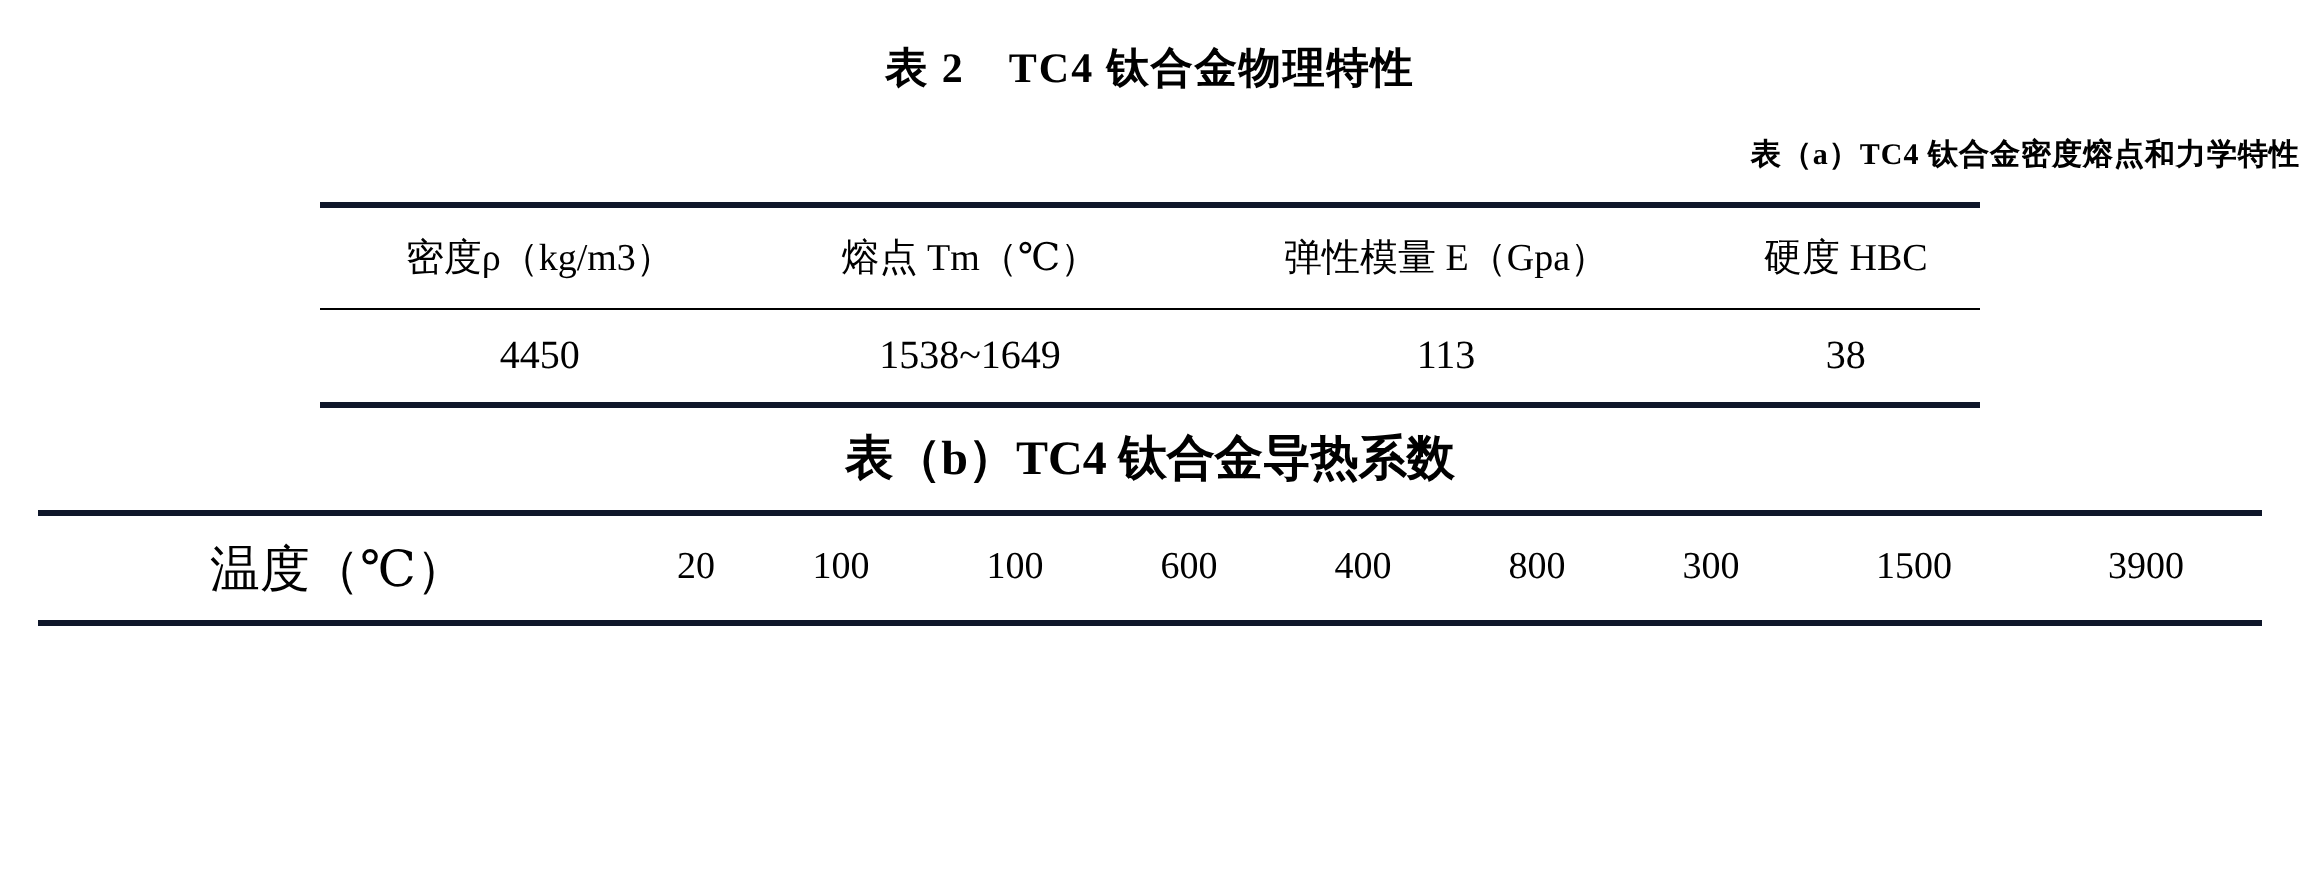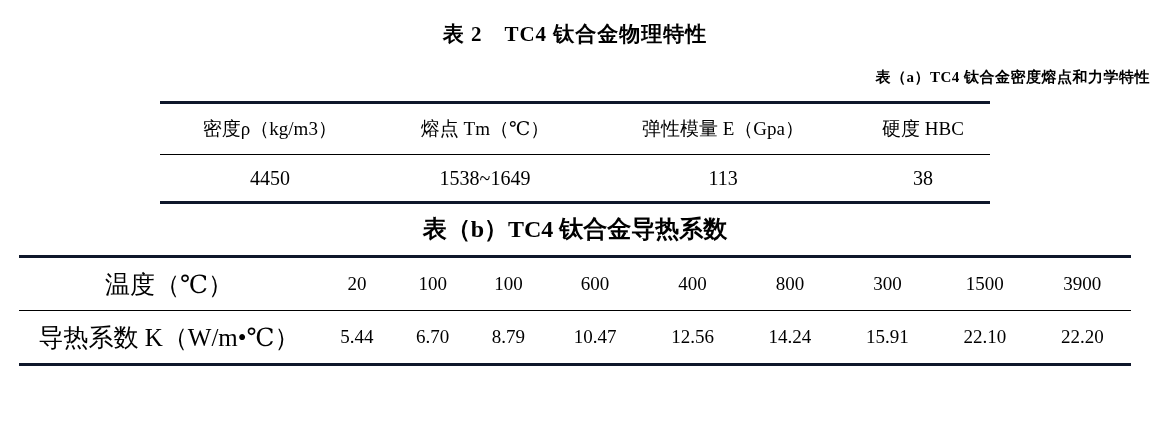--- a/index.html
+++ b/index.html
@@ -143,31 +143,19 @@
         <td class="rule-thick">100</td>
         <td class="rule-thick">100</td>
         <td class="rule-thick">600</td>
         <td class="rule-thick">400</td>
         <td class="rule-thick">800</td>
         <td class="rule-thick">300</td>
         <td class="rule-thick">1500</td>
         <td class="rule-thick">3900</td>
       </tr>
       <tr>
-        <td class="rowlabel rule-thin">导热系数 K（W/m•℃）</td>
-        <td class="rule-thin">5.44</td>
-        <td class="rule-thin">6.70</td>
-        <td class="rule-thin">8.79</td>
-        <td class="rule-thin">10.47</td>
-        <td class="rule-thin">12.56</td>
-        <td class="rule-thin">14.24</td>
-        <td class="rule-thin">15.91</td>
-        <td class="rule-thin">22.10</td>
-        <td class="rule-thin">22.20</td>
-      </tr>
-      <tr>
         <td class="rule-thick" colspan="10" style="height:0"></td>
       </tr>
     </tbody>
       </table>
   </div>
 
 </div>
 
 </body></html>

